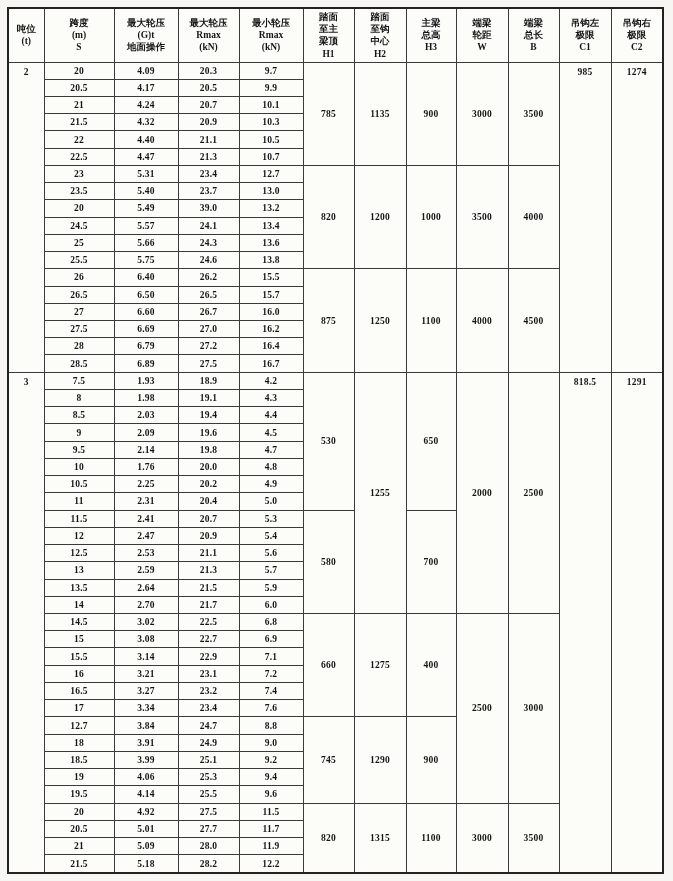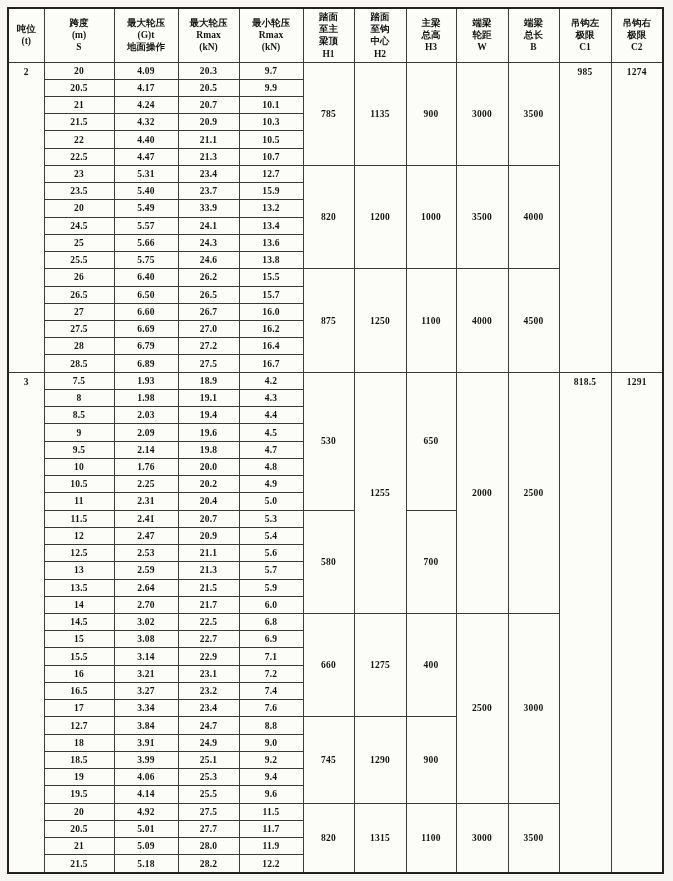--- a/index.html
+++ b/index.html
@@ -167,26 +167,26 @@
           <td rowspan="6">820</td>
           <td rowspan="6">1200</td>
           <td rowspan="6">1000</td>
           <td rowspan="6">3500</td>
           <td rowspan="6">4000</td>
         </tr>
         <tr>
           <td>23.5</td>
           <td>5.40</td>
           <td>23.7</td>
-          <td>15.9</td>
+          <td>13.0</td>
         </tr>
         <tr>
           <td>20</td>
           <td>5.49</td>
-          <td>33.9</td>
+          <td>39.0</td>
           <td>13.2</td>
         </tr>
         <tr>
           <td>24.5</td>
           <td>5.57</td>
           <td>24.1</td>
           <td>13.4</td>
         </tr>
         <tr>
           <td>25</td>

